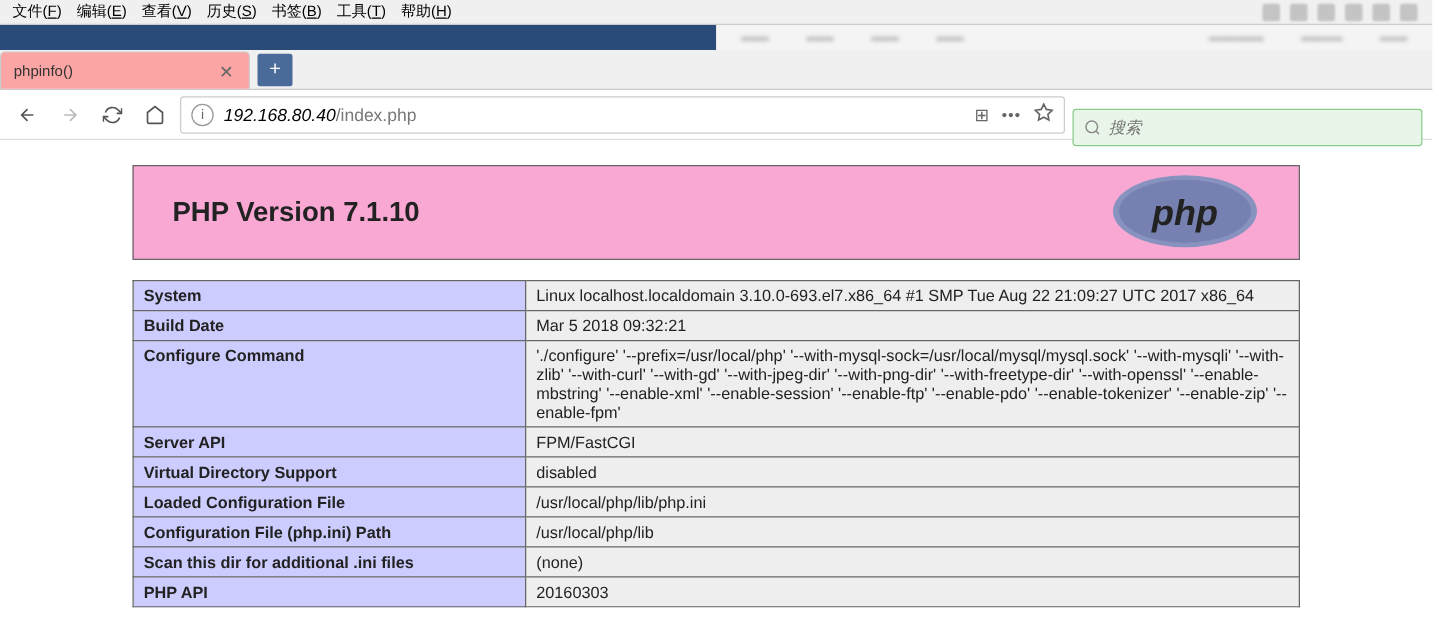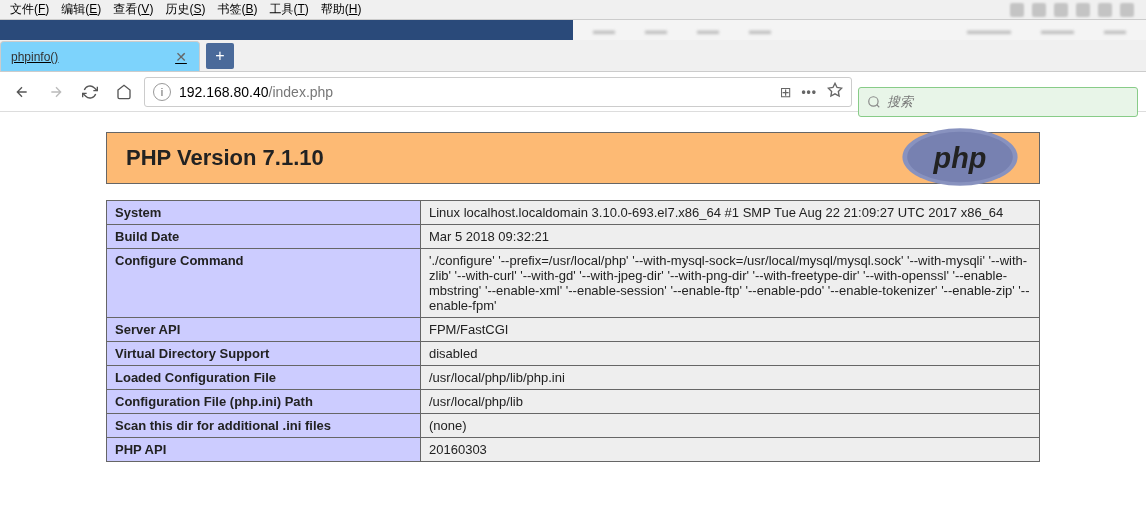--- a/index.html
+++ b/index.html
@@ -14,44 +14,44 @@
     .blur-icon { width: 14px; height: 14px; background: #999; border-radius: 2px; filter: blur(1px); opacity: 0.5; }
     
     
     .behind-bar { height: 20px; background: linear-gradient(to right, #2a4a7a 0%, #2a4a7a 50%, #e8e8e8 50%, #e8e8e8 100%); display: flex; align-items: center; filter: blur(0.5px); }
     .behind-left { width: 50%; height: 100%; background: #2a4a7a; }
     .behind-right { width: 50%; height: 100%; background: #f4f4f4; display: flex; align-items: center; gap: 30px; padding: 0 20px; color: #999; font-size: 11px; }
     .behind-blur-text { filter: blur(1.5px); opacity: 0.6; }
     
     
     .tabbar { display: flex; background: #f0f0f0; height: 32px; align-items: flex-end; border-bottom: 1px solid #ccc; }
-    .tab { display: flex; align-items: center; height: 30px; padding: 0 10px; background: #7dd3fc; border: 1px solid #ccc; border-bottom: none; border-radius: 4px 4px 0 0; min-width: 200px; position: relative; text-decoration: underline; }
+    .tab { display: flex; align-items: center; height: 30px; padding: 0 10px; background: #fca5a5; border: 1px solid #ccc; border-bottom: none; border-radius: 4px 4px 0 0; min-width: 200px; position: relative; }
     .tab-title { flex: 1; font-size: 12px; color: #333; }
     .tab-close { width: 16px; height: 16px; display: flex; align-items: center; justify-content: center; color: #666; cursor: pointer; font-size: 14px; }
     .newtab { width: 28px; height: 26px; display: flex; align-items: center; justify-content: center; background: #4a6a9a; color: #fff; margin-left: 6px; margin-bottom: 2px; font-size: 16px; border-radius: 2px; }
     
     
     .toolbar { display: flex; align-items: center; height: 40px; padding: 4px 8px; gap: 6px; background: #fff; border-bottom: 1px solid #ddd; }
     .nav-btn { width: 28px; height: 28px; display: flex; align-items: center; justify-content: center; border-radius: 4px; color: #555; cursor: pointer; }
     .nav-btn.disabled { color: #bbb; }
     .nav-btn svg { width: 16px; height: 16px; }
     .urlbar { flex: 1; display: flex; align-items: center; height: 30px; border: 1px solid #ccc; border-radius: 3px; padding: 0 8px; background: #fff; }
     .urlbar-info { width: 18px; height: 18px; border: 1px solid #999; border-radius: 50%; display: flex; align-items: center; justify-content: center; color: #666; font-size: 11px; margin-right: 8px; }
     .urlbar-text { flex: 1; font-size: 14px; color: #333; }
-    .urlbar-text .host { color: #000; }
+    .urlbar-text .host { color: #000; font-style: italic; }
     .urlbar-text .path { color: #777; }
     .urlbar-right { display: flex; gap: 10px; align-items: center; color: #666; }
     .searchbar { width: 280px; height: 30px; border: 1px solid #8c8; border-radius: 3px; background: #e8f5e8; display: flex; align-items: center; padding: 0 8px; gap: 6px; margin-top: 20px; }
     .searchbar svg { width: 14px; height: 14px; color: #888; }
     .searchbar-input { flex: 1; border: none; background: transparent; font-size: 13px; color: #888; outline: none; font-style: italic; }
     
     
     .content { padding: 20px 0 0 0; display: flex; justify-content: center; }
     .phpinfo { width: 934px; }
-    .php-header { display: flex; align-items: center; justify-content: space-between; background: #fdba74; border: 1px solid #666; padding: 8px 19px; height: 52px; }
+    .php-header { display: flex; align-items: center; justify-content: space-between; background: #f9a8d4; border: 1px solid #666; padding: 8px 31px; height: 76px; }
     .php-title { font-size: 22px; font-weight: bold; color: #222; }
     .php-logo { width: 120px; }
     .php-table { width: 100%; border-collapse: collapse; margin-top: 16px; }
     .php-table td { border: 1px solid #666; padding: 4px 8px; font-size: 13px; vertical-align: top; }
     .php-table td.e { background: #ccccff; font-weight: bold; width: 314px; color: #222; }
     .php-table td.v { background: #eeeeee; color: #222; }
     
     .dots-icon { font-weight: bold; letter-spacing: 1px; }
   </style>
 </head>

